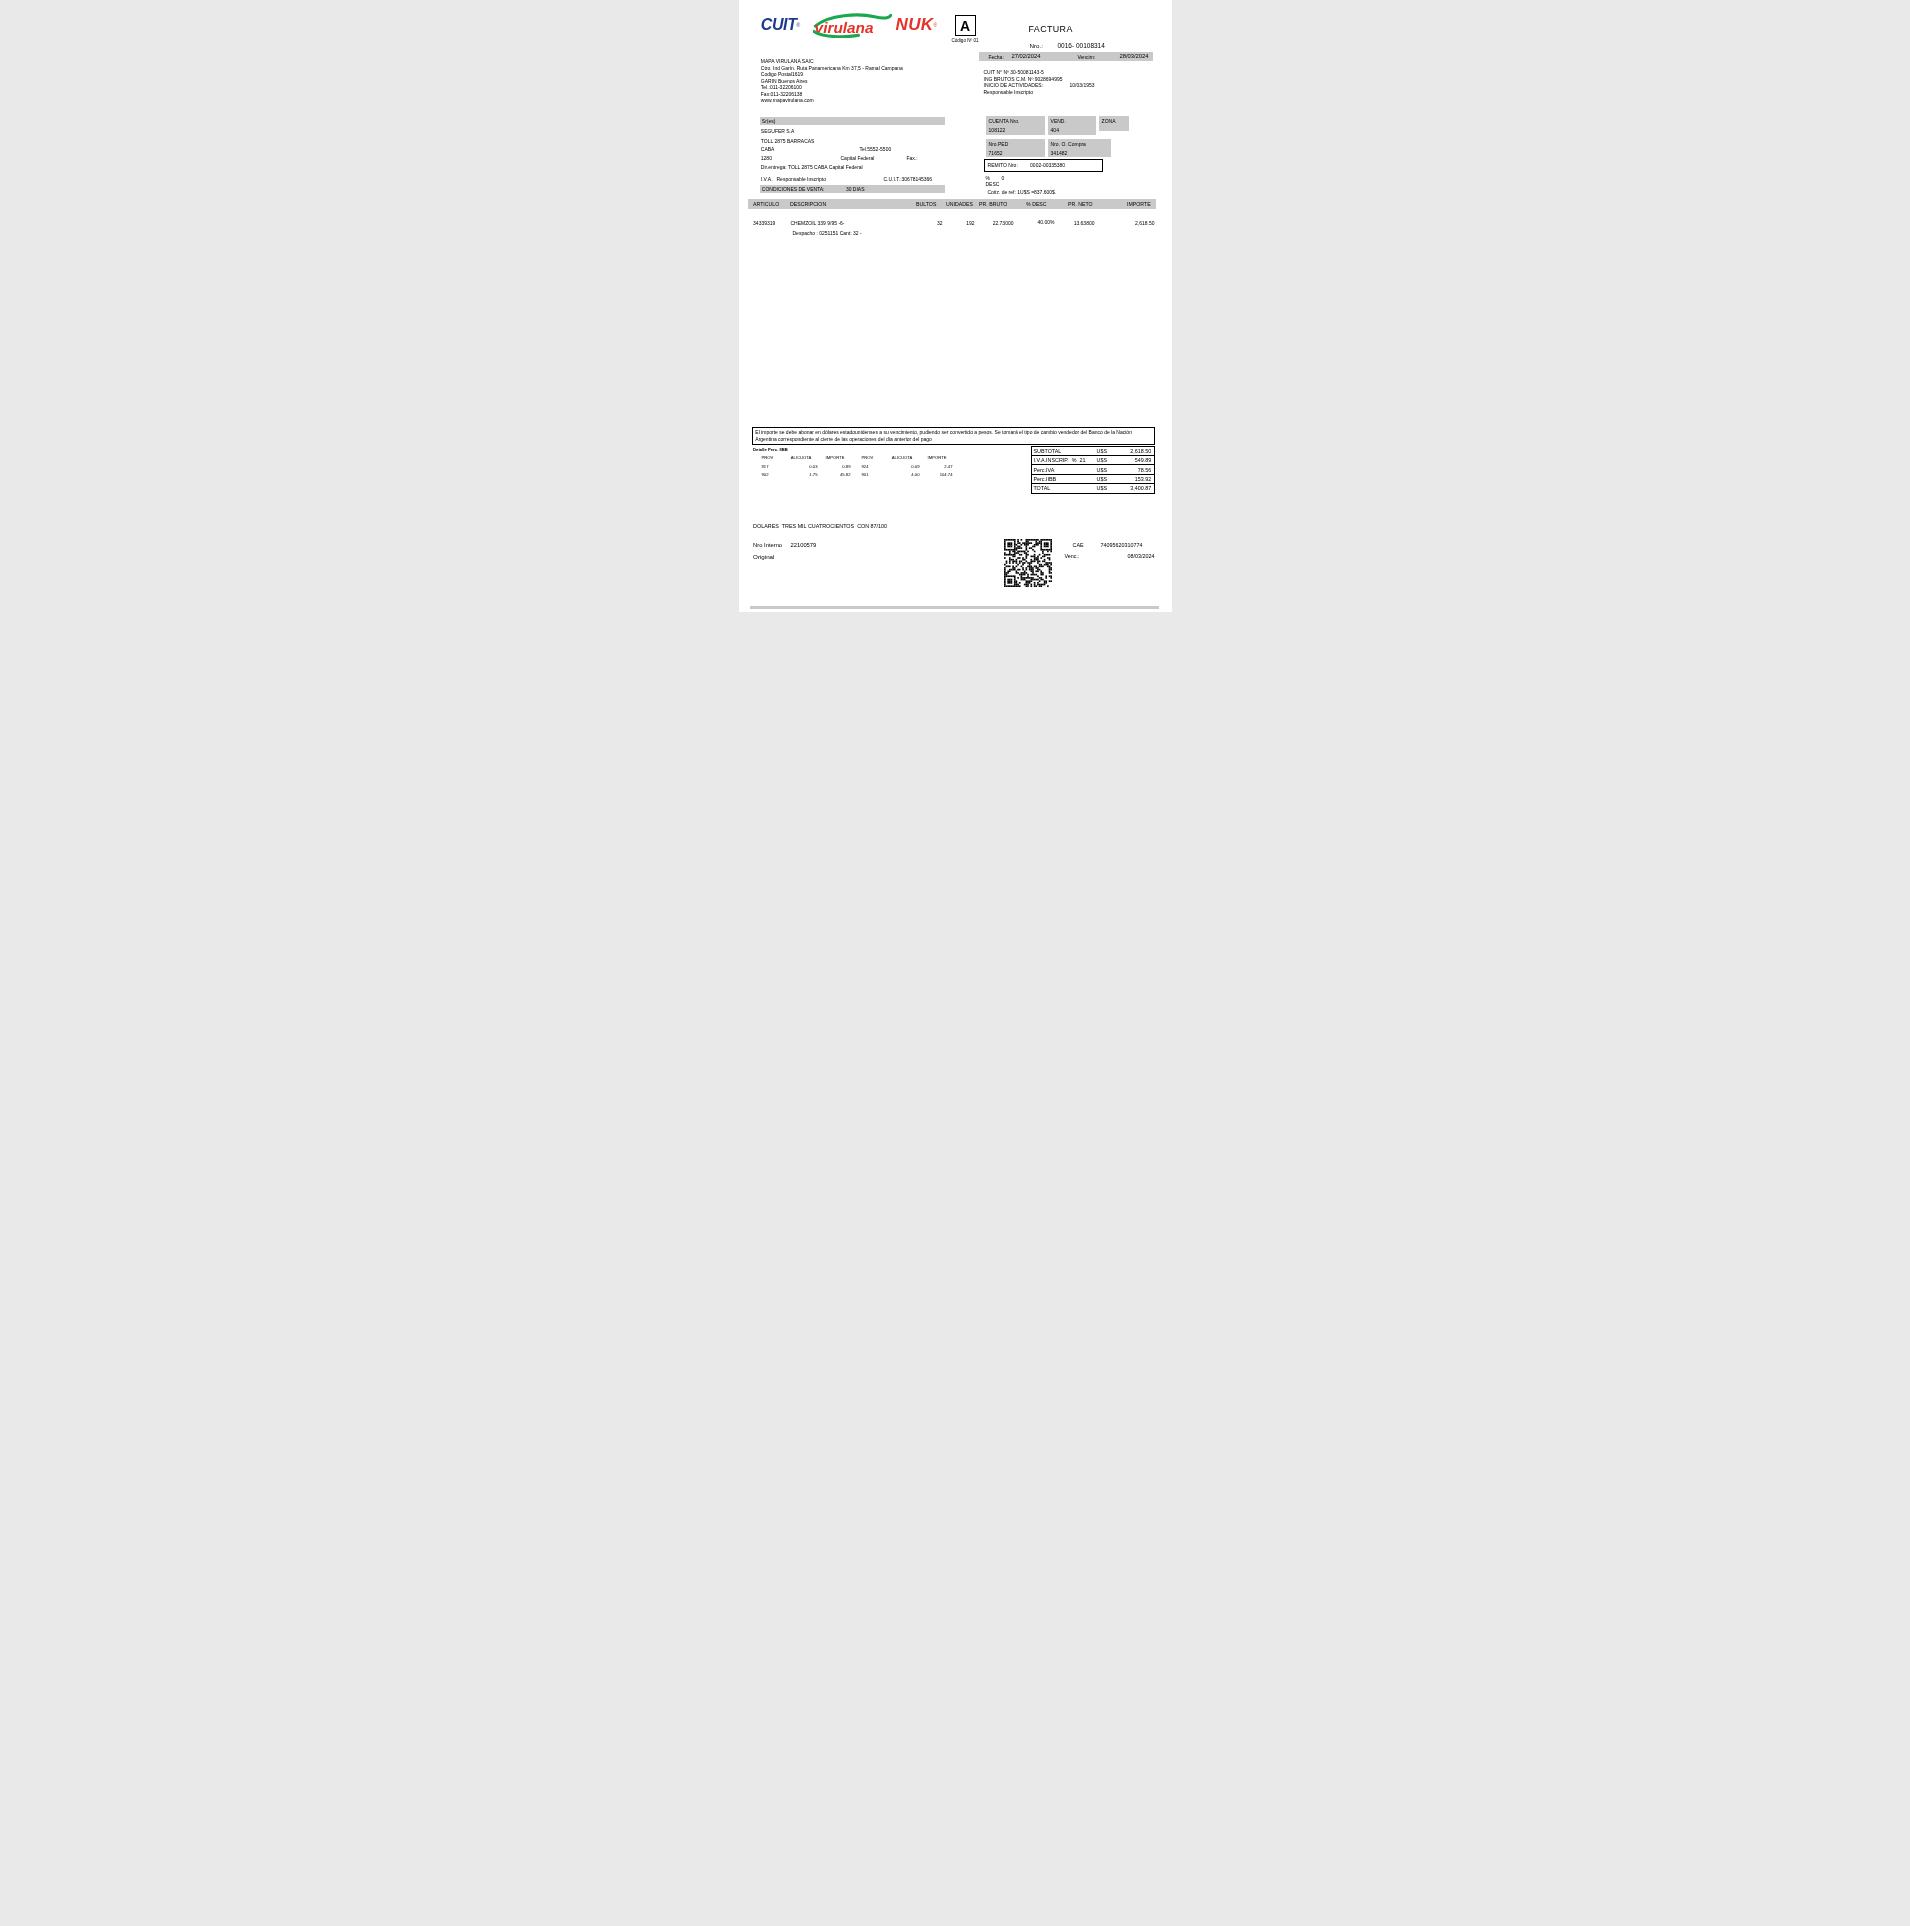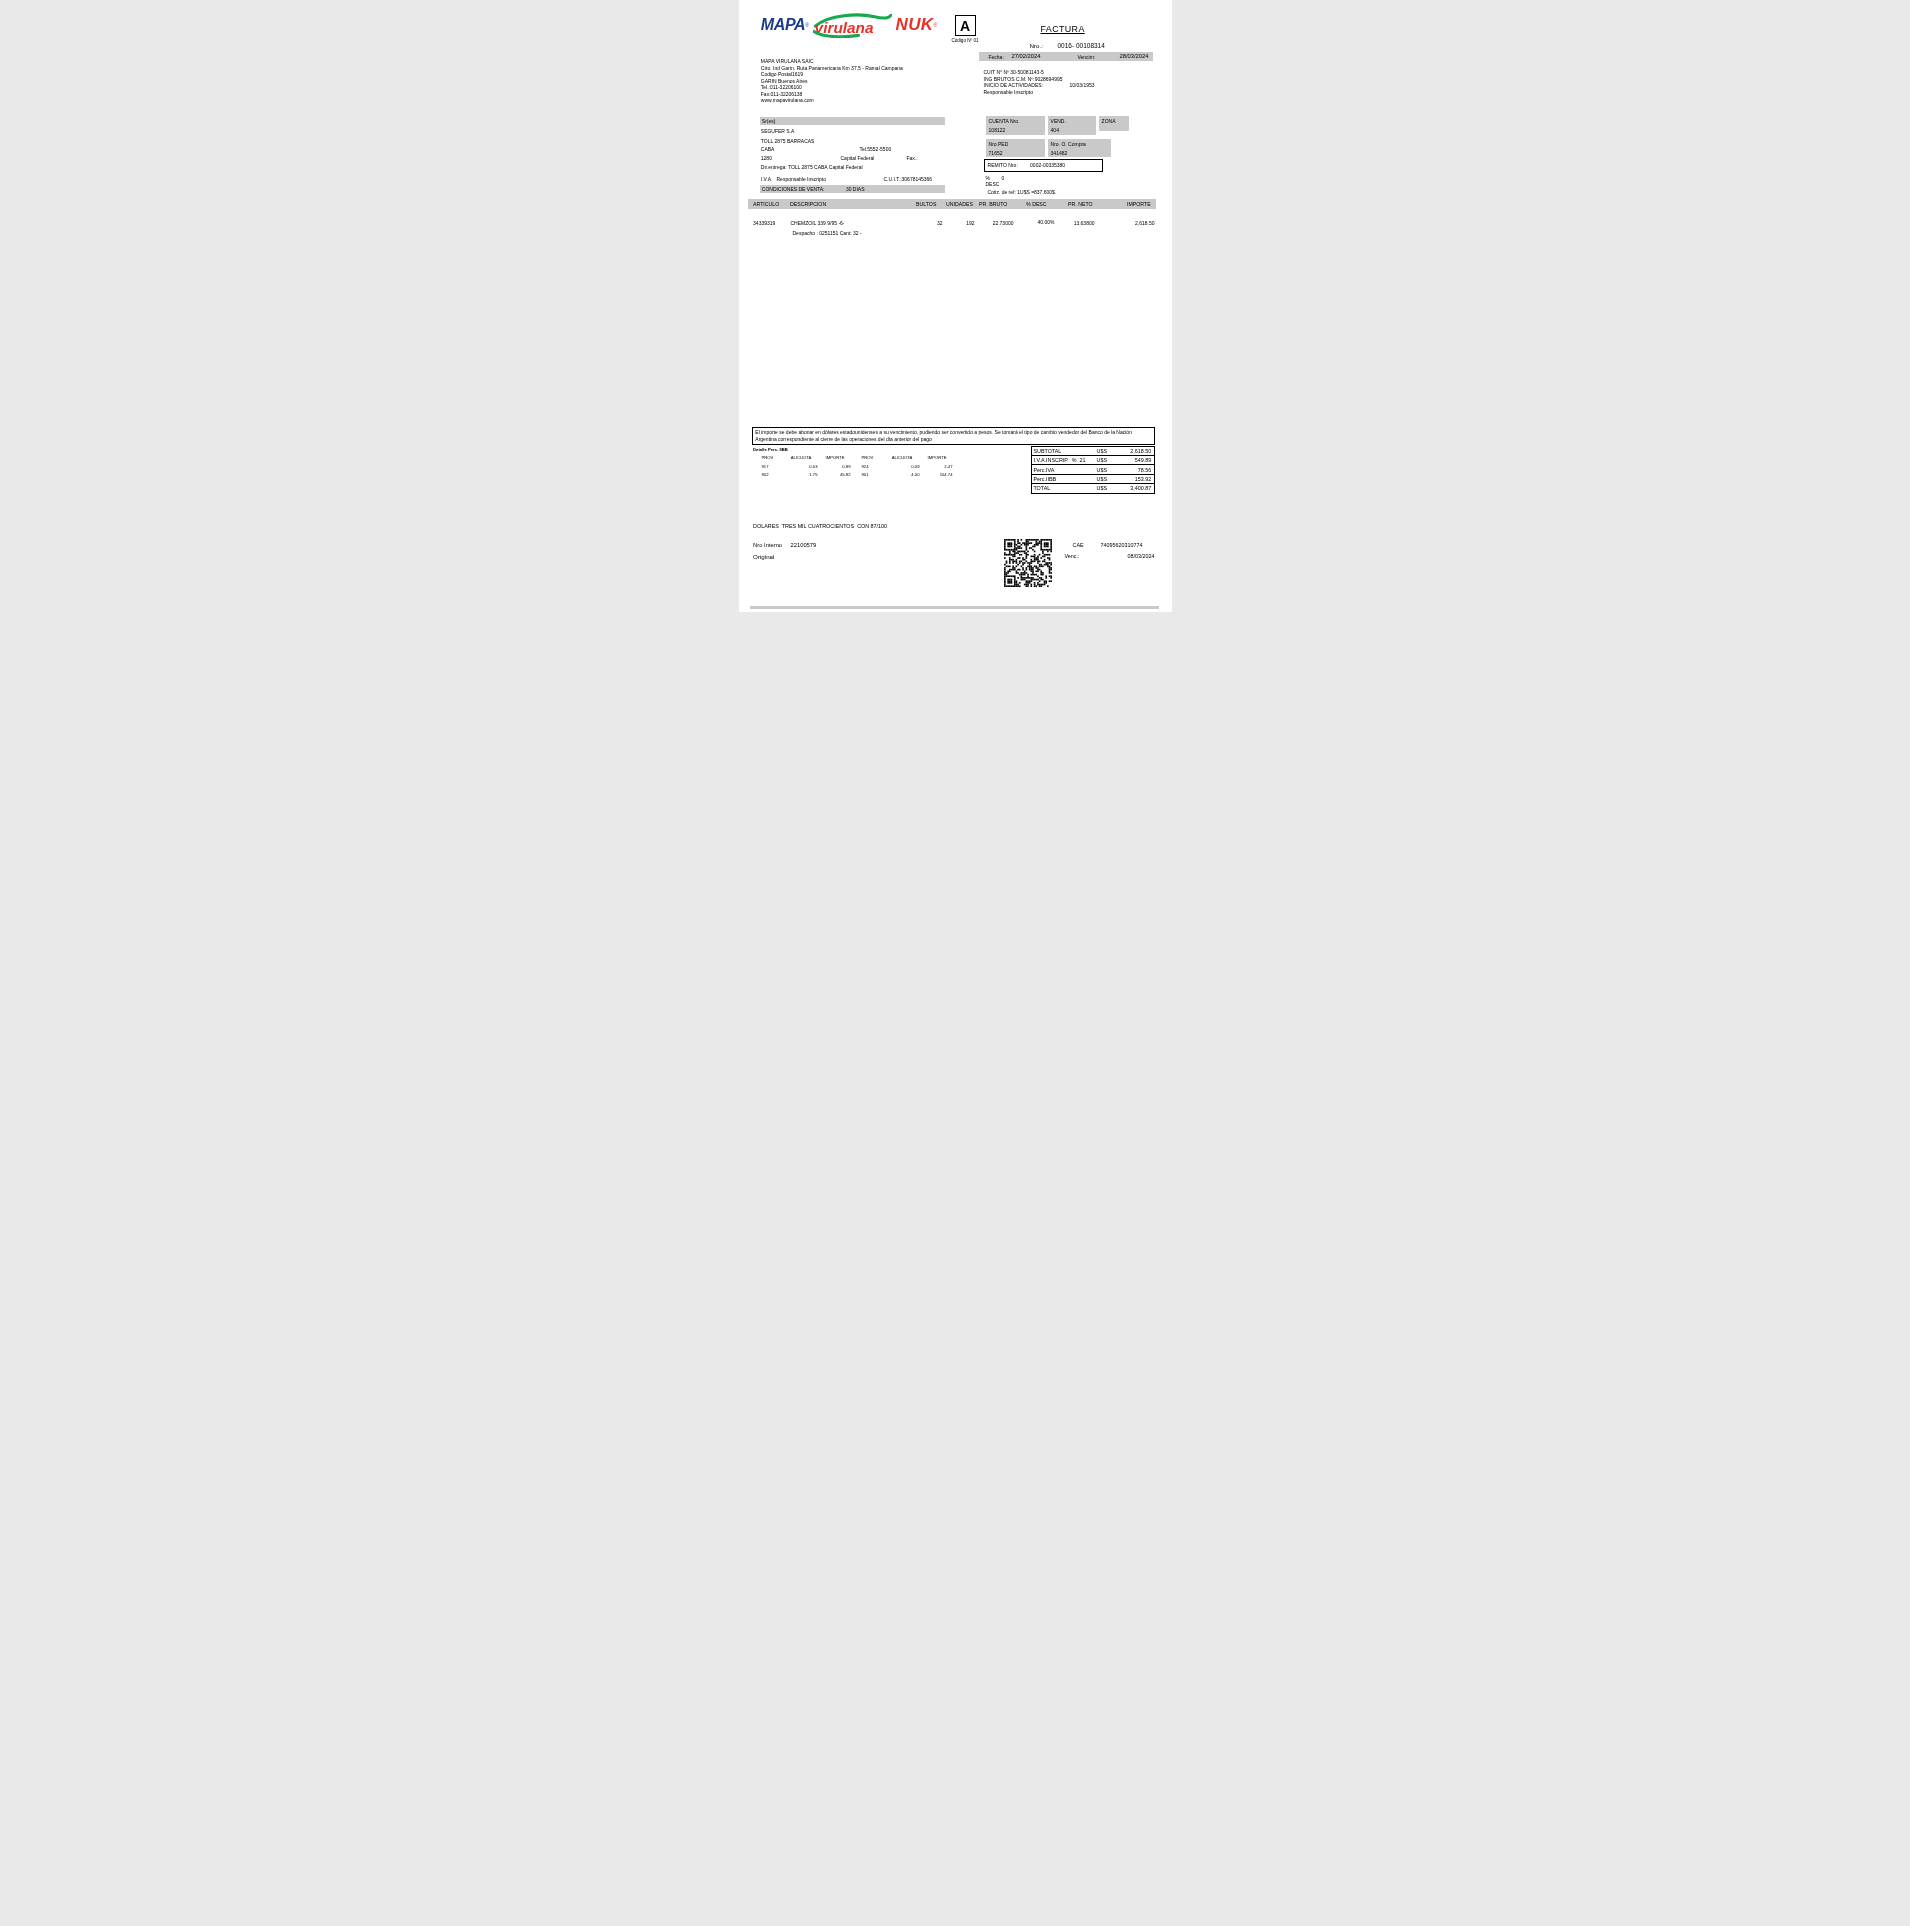--- a/index.html
+++ b/index.html
@@ -31,41 +31,41 @@
   .thdr { position:absolute; top:1.5px; font-size:5.2px; }
   .cell { position:absolute; font-size:5px; }
   .qr { line-height:0; }
 </style>
 </head>
 <body>
 
 <div class="page">
 
   <div class="abs" style="left:22.3px; top:17px;">
-    <span class="mapa-logo">MAPA</span><span class="reg" style="color:#1c3b8e;">®</span>
+    <span class="mapa-logo">CUIT</span><span class="reg" style="color:#1c3b8e;">®</span>
   </div>
 
   <div class="abs" style="left:74px; top:13px;">
     <svg width="79" height="25.4" viewBox="0 0 205 66">
       <path d="M6 34 C 40 4, 120 0, 160 10 C 185 16, 198 12, 202 6" stroke="#18a84d" stroke-width="8" fill="none" stroke-linecap="round"></path>
       <text x="4" y="52" font-family="Liberation Sans, sans-serif" font-size="40" font-weight="bold" font-style="italic" fill="#e63329">virulana</text>
       <path d="M2 48 C 26 63, 80 65, 118 58" stroke="#18a84d" stroke-width="8" fill="none" stroke-linecap="round"></path>
     </svg>
   </div>
 
   <div class="abs" style="left:157px; top:16px;">
     <span class="nuk-logo">NUK</span><span class="reg" style="color:#e63329;">®</span>
   </div>
 
   <div class="abs letter-box" style="left:216px; top:15.4px;">
     <span>A</span>
   </div>
   <div class="abs fs12 center" style="left:206px; top:38px; width:41px;">Código Nº 01</div>
 
-  <div class="abs fs23" style="left:302px; top:24px; letter-spacing:0.4px;text-decoration:underline;">FACTURA</div>
+  <div class="abs fs23" style="left:290px; top:24px; letter-spacing:0.4px;">FACTURA</div>
   <div class="abs fs16" style="left:291px; top:42px;">Nro.:</div>
   <div class="abs fs17" style="left:319px; top:42px;">0016- 00108314</div>
 
   <div class="abs gray" style="left:240px; top:52px; width:174px; height:8.5px;"></div>
   <div class="abs fs13" style="left:250px; top:54px;">Fecha:</div>
   <div class="abs fs15" style="left:273px; top:53px;">27/02/2024</div>
   <div class="abs fs13" style="left:339px; top:54px;">Vencim:</div>
   <div class="abs fs15" style="left:381px; top:53px;">28/03/2024</div>
 
   <div class="abs fs13" style="left:22.3px; top:58px; line-height:6.5px;">

